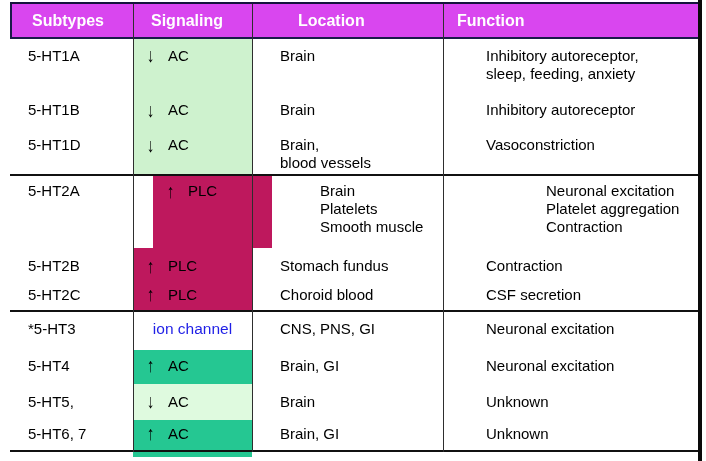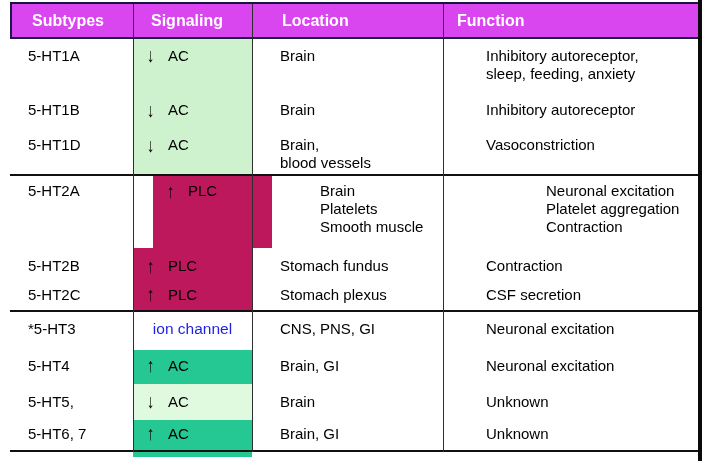--- a/index.html
+++ b/index.html
@@ -9,21 +9,21 @@
   }
   
   .frame-top{position:absolute;left:10px;top:2px;width:692px;height:2px;background:#14143c;z-index:6;}
   .frame-right{position:absolute;left:698px;top:0;width:4px;height:461px;background:#0a0a0a;z-index:6;}
 
   .tablewrap{position:absolute;left:10px;top:4px;width:689px;z-index:2;}
 
   .row{display:grid;grid-template-columns:123px 119px 191px 1fr;}
   .head{height:33px;background:#d946ef;border-bottom:2px solid #1a1a4a;border-left:2px solid #1a1a4a;}
   .head .hcell{display:flex;align-items:center;color:#fff;font-weight:bold;font-size:16px;}
-  .h0{padding-left:20px;}.h1{padding-left:16px;}.h2{padding-left:28px;}.h3{padding-left:12px;}
+  .h0{padding-left:20px;}.h1{padding-left:16px;}.h2{padding-left:44px;}.h3{padding-left:12px;}
 
   .cell{font-size:15px;line-height:18px;}
   .subtype{padding-left:18px;}
   .location,.function{white-space:pre-line;}
   .location{padding-left:28px;}
   .function{padding-left:43px;}
 
   .signal{padding-left:14px;}
   .arrow{display:inline-block;width:13px;margin-right:8px;transform:scaleY(1.3);transform-origin:center;}
   .sg-green{background:#CEF2CE;}
@@ -106,21 +106,21 @@
     <div class="row r4">
       <div class="cell subtype">5-HT2B</div>
       <div class="cell signal sg-pink"><span class="arrow">↑</span><span>PLC</span></div>
       <div class="cell location">Stomach fundus</div>
       <div class="cell function">Contraction</div>
     </div>
 
     <div class="row r5">
       <div class="cell subtype">5-HT2C</div>
       <div class="cell signal sg-pink"><span class="arrow">↑</span><span>PLC</span></div>
-      <div class="cell location">Stomach plexus</div>
+      <div class="cell location">Choroid blood</div>
       <div class="cell function">CSF secretion</div>
     </div>
 
     <div class="hline"></div>
 
     <div class="row r6">
       <div class="cell subtype">*5-HT3</div>
       <div class="cell signal sg-ion"><span>ion channel</span></div>
       <div class="cell location">CNS, PNS, GI</div>
       <div class="cell function">Neuronal excitation</div>

